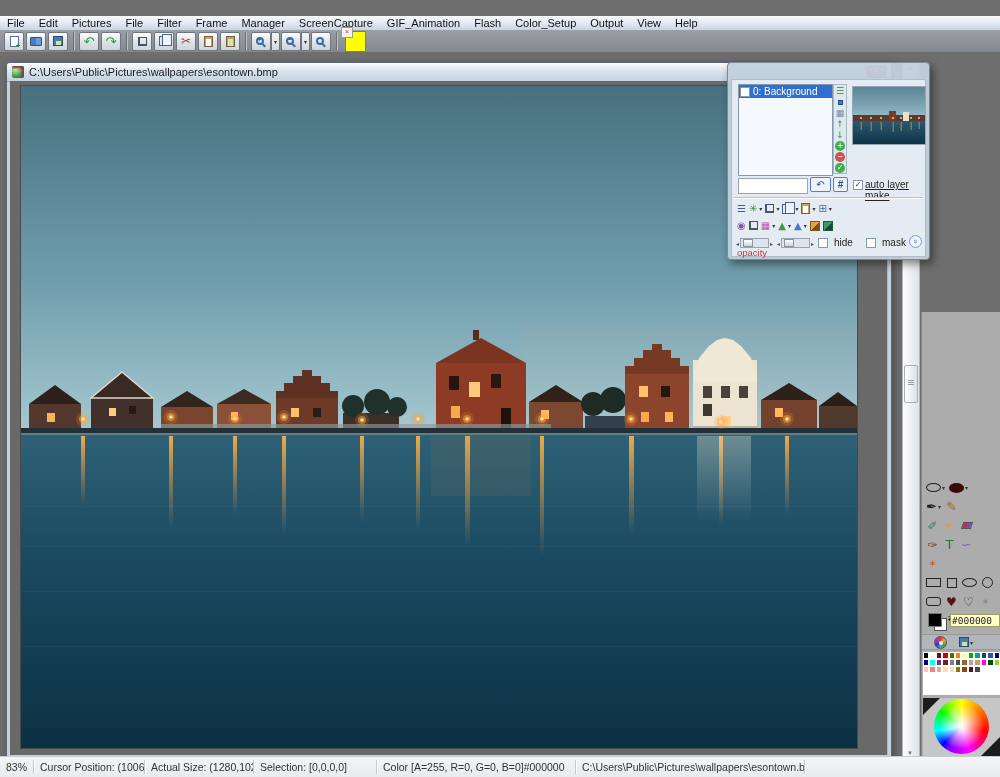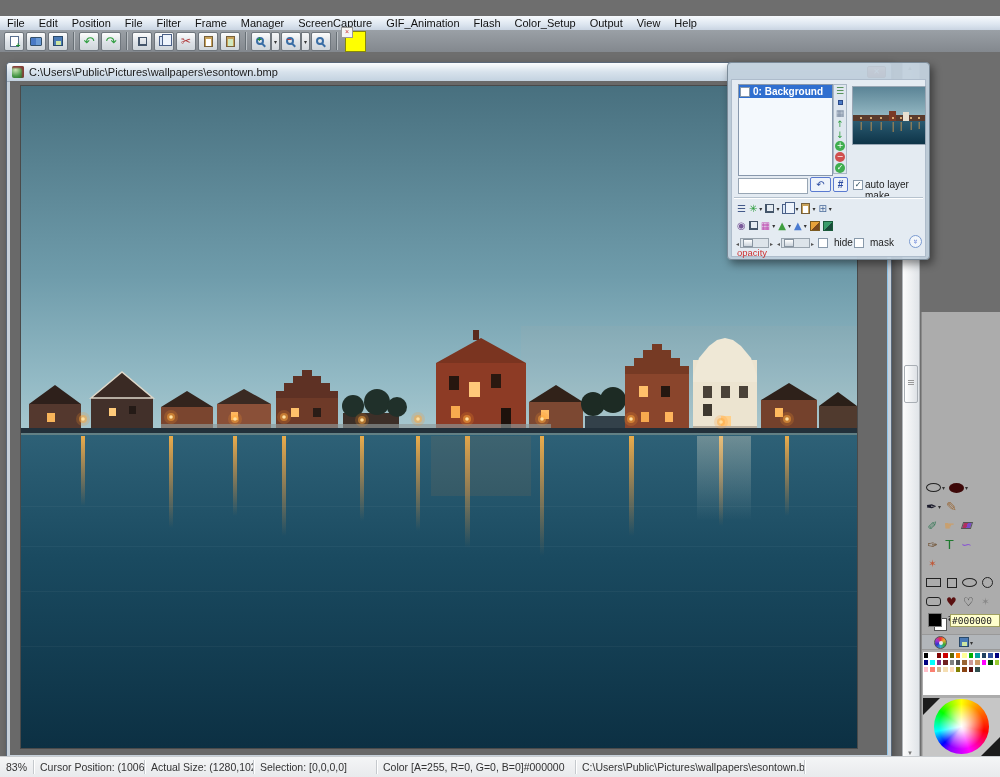--- a/index.html
+++ b/index.html
@@ -121,37 +121,37 @@
   
   .lm{position:absolute;left:727px;top:62px;width:201px;height:196px;z-index:6;border:1px solid #7a8a98;border-radius:4px;
     background:rgba(193,208,220,.95);box-shadow:3px 4px 9px rgba(0,0,0,.45);}
   .lm-title{height:16px;display:flex;align-items:center;padding:0 4px 0 7px;font-size:10.5px;color:#223;
     background:linear-gradient(rgba(255,255,255,.92),rgba(203,218,230,.75));border-radius:3px 3px 0 0;}
   .lm-btn{width:17px;height:9px;margin-left:2px;border-radius:2px;border:1px solid #8a98a6;padding:0;
     background:linear-gradient(#f8fbfd,#cfdae4);font-size:6px;line-height:7px;text-align:center;color:#556;}
   .lm-btn.close{background:linear-gradient(#eaa49a,#cf6a5a);}
   .lm-body{position:absolute;left:3px;right:3px;top:16px;bottom:2px;background:#e4ebf2;border:1px solid #aebccb;}
   .lm-list{position:absolute;left:6px;top:4px;width:93px;height:90px;background:#f4f9fd;border:1px solid #8898ac;overflow:hidden;}
-  .layer-row{height:13px;display:flex;align-items:center;font-size:10px;padding-left:1px;color:#223;font-weight:bold;}
+  .layer-row{height:13px;display:flex;align-items:center;font-size:10px;padding-left:1px;color:#223;}
   .layer-row.selected{background:#2f6fd0;color:#fff;}
   .cb{width:8px;height:8px;background:#fff;border:1px solid #8899aa;margin-right:3px;display:inline-block;
     font-size:8px;line-height:8px;text-align:center;color:#245;}
   .lm-strip{position:absolute;left:101px;top:4px;width:14px;height:90px;display:flex;flex-direction:column;align-items:center;
     gap:1px;background:#dfe7ef;border:1px solid #aab8c6;box-sizing:border-box;padding-top:1px;}
   .strip-btn{width:11px;height:10px;display:flex;align-items:center;justify-content:center;}
   .strip-btn .g{font-size:9px;}
   .lm-thumb{position:absolute;left:120px;top:6px;width:72px;height:57px;border:1px solid #98a6b4;background:#123;}
   .lm-thumb svg{display:block;width:100%;height:100%;}
   .lm-input{position:absolute;left:6px;top:98px;width:64px;height:12px;border:1px solid #98a6b4;background:#fff;}
   .lm-undo{position:absolute;left:78px;top:97px;width:21px;height:15px;border:1px solid #5a7ad0;border-radius:2px;
     background:#eef3fa;color:#2a4aa0;font-size:10px;text-align:center;line-height:13px;padding:0;}
   .lm-hash{position:absolute;left:101px;top:97px;width:15px;height:15px;border:1px solid #5a7ad0;border-radius:2px;
     background:#eef3fa;color:#2a4aa0;font-size:10px;font-weight:bold;text-align:center;line-height:13px;padding:0;}
   .lm-cb-auto{position:absolute;left:121px;top:100px;}
-  .lm-autolabel{position:absolute;left:133px;top:99px;font-size:10px;color:#222;}
+  .lm-autolabel{position:absolute;left:133px;top:99px;font-size:10px;color:#222;text-decoration:underline;}
   .lm-sep{position:absolute;left:2px;right:2px;top:117px;height:1px;background:#b6c2ce;box-shadow:0 1px 0 #fff;}
   .lm-icons{position:absolute;left:5px;right:2px;display:flex;align-items:center;gap:3px;height:15px;}
   #lmrow1{top:121px;} #lmrow2{top:138px;}
   .lm-ic{display:flex;align-items:center;gap:1px;}
   .lm-ic .g{font-size:10px;}
   .mini-slider{position:absolute;top:158px;width:37px;height:10px;display:flex;align-items:center;}
   .ms-ar{font-size:6px;color:#555;font-family:"DejaVu Sans",sans-serif;}
   .ms-track{flex:1;height:8px;border:1px solid #99a4ae;background:#dde4ea;position:relative;margin:0 1px;}
   .ms-thumb{position:absolute;left:2px;top:0;width:8px;height:6px;background:linear-gradient(#fff,#ccd4dc);border:1px solid #8894a0;}
   .lm-cbrow{position:absolute;top:157px;display:flex;align-items:center;gap:3px;font-size:10px;color:#222;}
@@ -169,21 +169,21 @@
 </style>
 </head>
 <body>
 
 <div id="app">
 
 
   <div class="menubar" id="menubar">
       <div class="menu-item">File</div>
       <div class="menu-item">Edit</div>
-      <div class="menu-item">Position</div>
+      <div class="menu-item">Pictures</div>
       <div class="menu-item">File</div>
       <div class="menu-item">Filter</div>
       <div class="menu-item">Frame</div>
       <div class="menu-item">Manager</div>
       <div class="menu-item">ScreenCapture</div>
       <div class="menu-item">GIF_Animation</div>
       <div class="menu-item">Flash</div>
       <div class="menu-item">Color_Setup</div>
       <div class="menu-item">Output</div>
       <div class="menu-item">View</div>
@@ -732,21 +732,21 @@
         <span class="ms-ar">◂</span>
         <span class="ms-track">
             <span class="ms-thumb"></span>
           </span>
         <span class="ms-ar">▸</span>
       </div>
       <span class="lm-cbrow" style="left:86px;">
         <span class="cb"></span>
         <span>hide</span>
       </span>
-      <span class="lm-cbrow" style="left:122px;justify-content:space-between;">
+      <span class="lm-cbrow" style="left:134px;justify-content:space-between;">
         <span class="cb"></span>
         <span>mask</span>
       </span>
       <button class="lm-collapse">»</button>
       <span class="lm-opacity">opacity</span>
     </div>
   </div>
 
   <div class="statusbar">
     <span class="seg s1">83%</span>

